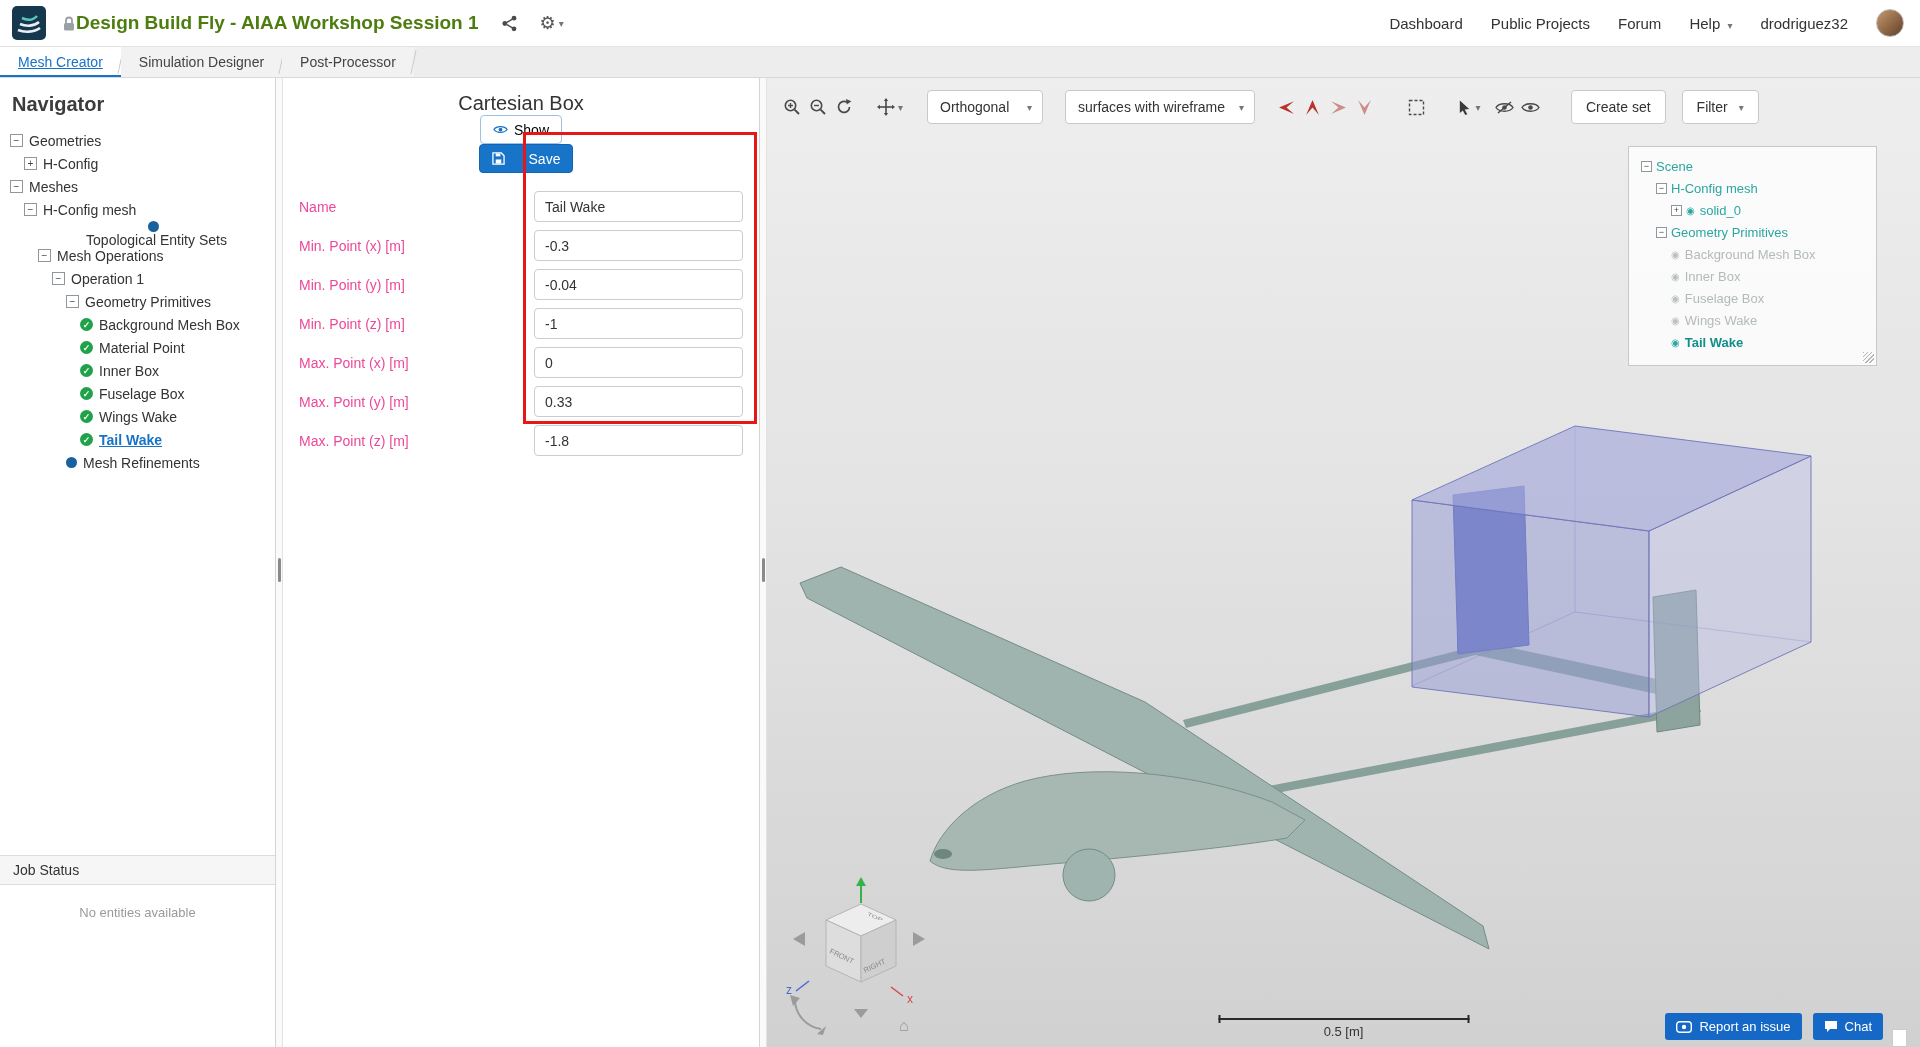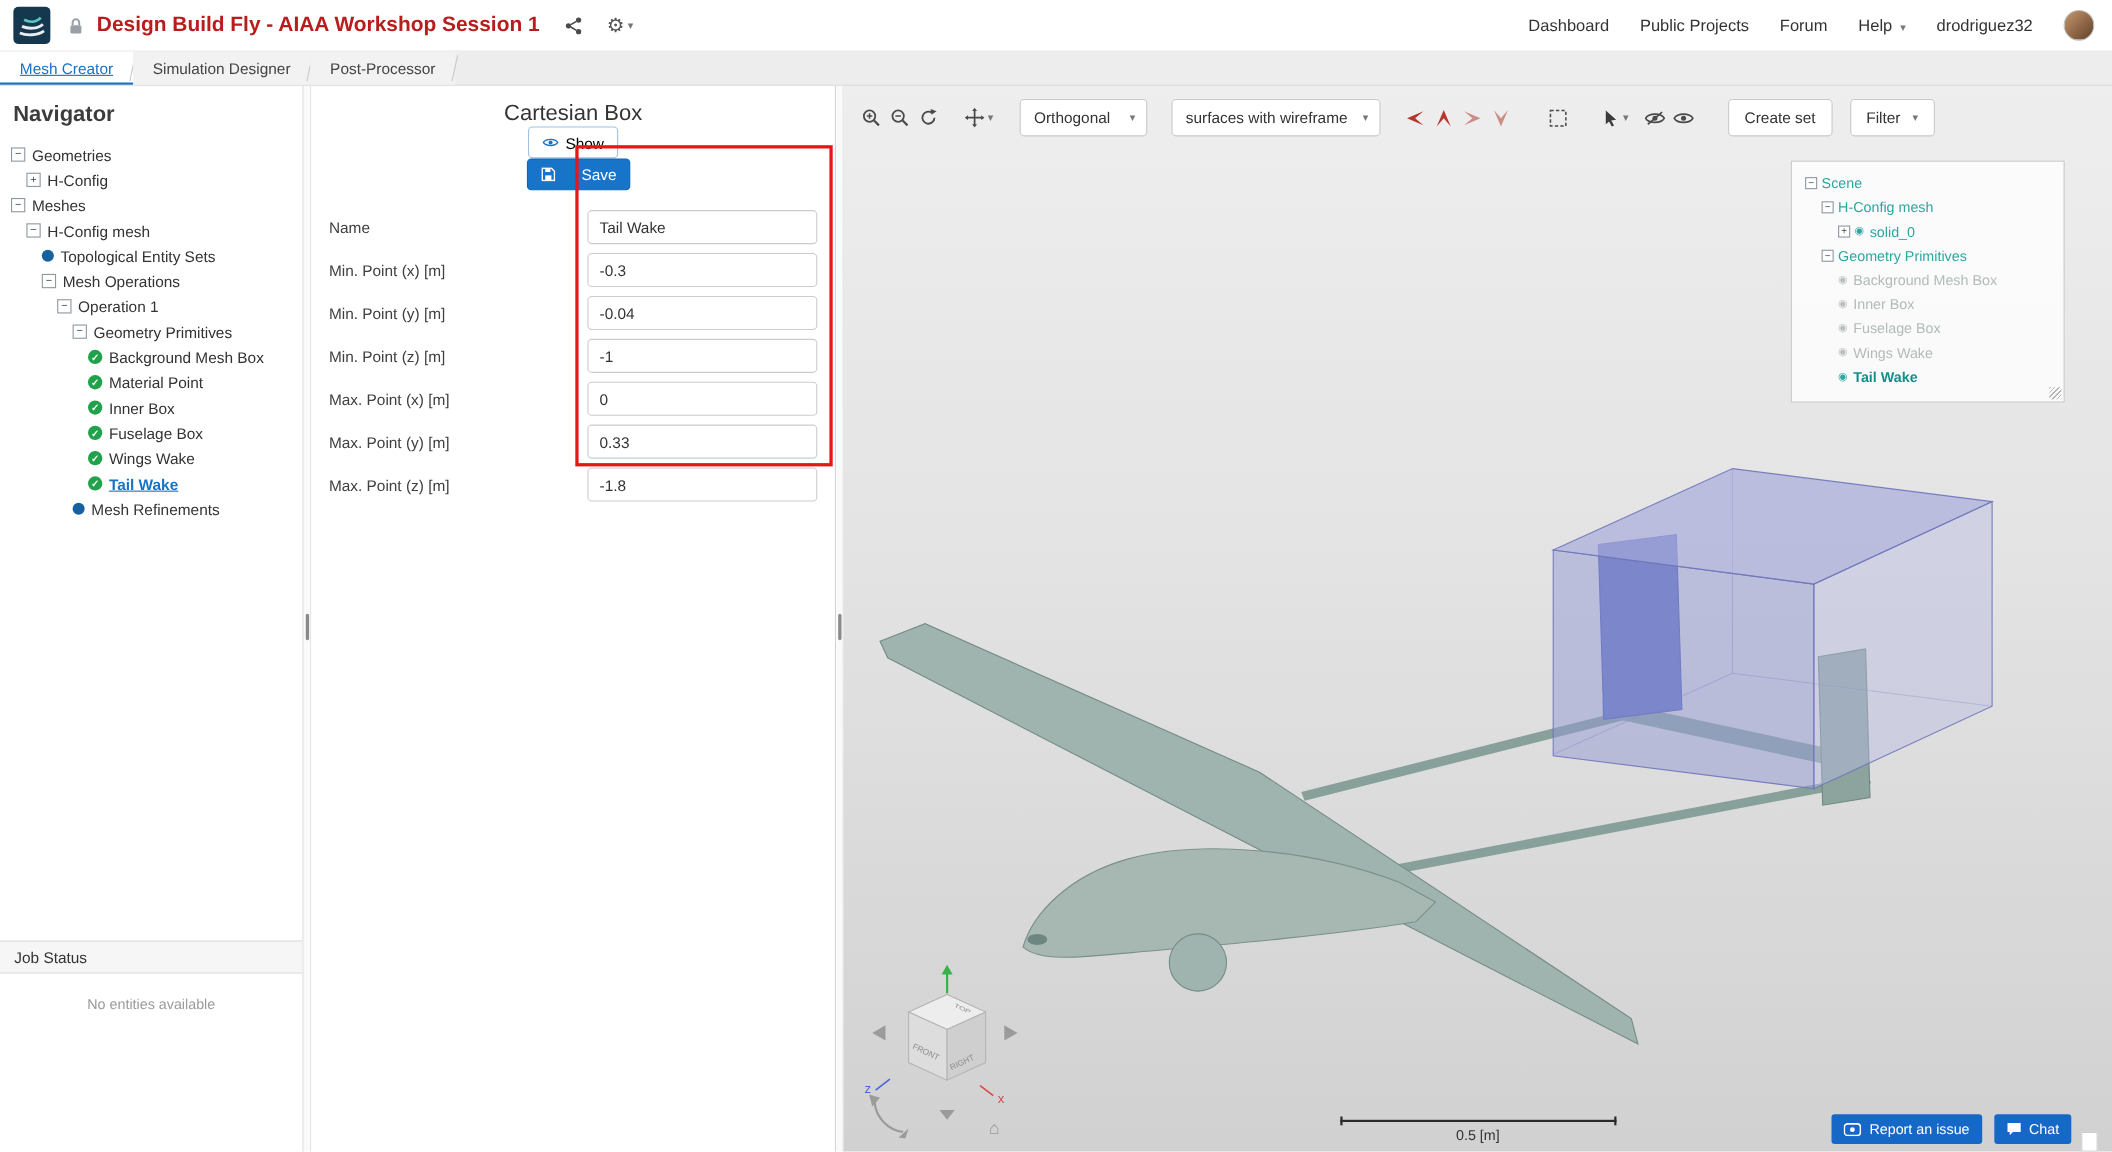--- a/index.html
+++ b/index.html
@@ -2,21 +2,21 @@
 <html><head>
 <meta charset="utf-8">
 <style>
   * { box-sizing: border-box; margin: 0; padding: 0; }
   html,body { width:1920px; height:1047px; overflow:hidden; font-family:"Liberation Sans", sans-serif; background:#fff; }
 
   
   .header { height:47px; display:flex; align-items:center; padding:0 16px 0 12px; border-bottom:1px solid #e3e3e3; background:#fff; }
   .logo { width:34px; height:34px; flex:0 0 auto; cursor:pointer; }
   .lock { margin-left:16px; display:flex; align-items:center; }
-  .proj-title { margin-left:12px; font-size:19px; font-weight:700; color:#b91c1c; white-space:nowrap; }
+  .proj-title { margin-left:0; font-size:19px; font-weight:700; color:#4d7c0f; white-space:nowrap; }
   .hd-icon { margin-left:22px; display:flex; align-items:center; cursor:pointer; color:#4a4a4a; }
   .gear-glyph { font-size:18px; color:#555; }
   .chev { font-size:10px; color:#777; margin-left:3px; }
   .hd-spacer { flex:1; }
   .hd-nav { display:flex; align-items:center; gap:28px; font-size:15px; color:#333; }
   .hd-link { cursor:pointer; white-space:nowrap; }
   .avatar { width:28px; height:28px; border-radius:50%; background:linear-gradient(135deg,#c59a6d 0%,#8a6243 60%,#5f4129 100%); border:1px solid #bbb; cursor:pointer; }
 
   
   .tabbar { height:31px; background:#ededed; border-bottom:1px solid #d9d9d9; display:flex; align-items:stretch; }
@@ -43,21 +43,21 @@
   .grip { position:absolute; top:480px; left:2px; width:3px; height:24px; background:#8a8a8a; border-radius:2px; }
 
   
   .panel { width:477px; background:#fff; border-right:1px solid #d5d5d5; position:relative; overflow:hidden; }
   .panel-header { display:flex; align-items:center; padding:14px 16px 8px;flex-direction:column; }
   .panel-title { flex:1; font-size:20px; color:#333; font-weight:500; }
   .btn-show { display:inline-flex; align-items:center; gap:6px; height:29px; padding:0 12px; background:#fff; border:1px solid #9fc1e4; color:#000000; border-radius:4px; font-size:14px; cursor:pointer; }
   .btn-save { display:inline-flex; align-items:center; gap:24px; height:29px; padding:0 12px; background:#1774c8; border:1px solid #1265b2; color:#fff; border-radius:4px; font-size:14px; margin-left:10px; cursor:pointer; }
   .form { margin-top:6px; }
   .form-row { display:flex; align-items:center; height:39px; padding-left:16px; }
-  .form-label { flex:1; font-size:14px; color:#404040; }
+  .form-label { flex:1; font-size:14px; color:#ec4899; }
   .form-input { width:209px; height:31px; border:1px solid #ccc; border-radius:4px; padding:0 10px; font-size:14px; color:#333; margin-right:16px; background:#fff; }
   .annotation { position:absolute; left:240px; top:54px; width:234px; height:292px; border:3px solid #e81717; pointer-events:none; }
 
   
   .viewport { flex:1; position:relative; background:linear-gradient(180deg,#eeeeee 0%,#e3e3e3 45%,#d1d1d1 100%); overflow:hidden; }
   .scene-svg { position:absolute; inset:0; width:100%; height:100%; }
   .vp-toolbar { position:absolute; top:12px; left:12px; right:12px; height:34px; display:flex; align-items:center; z-index:5; }
   .vt-icon { width:26px; height:26px; display:flex; align-items:center; justify-content:center; cursor:pointer; flex:0 0 auto; }
   .vt-icon svg { display:block; }
   .vt-select { height:34px; background:#fff; border:1px solid #c9c9c9; border-radius:4px; display:flex; align-items:center; justify-content:space-between; padding:0 10px 0 12px; font-size:14px; color:#333; cursor:pointer; flex:0 0 auto; }
@@ -144,21 +144,21 @@
           <span class="tree-label">H-Config</span>
         </div>
         <div class="tree-row" style="padding-left: 10px;">
           <span class="expander">−</span>
           <span class="tree-label">Meshes</span>
         </div>
         <div class="tree-row" style="padding-left: 24px;">
           <span class="expander">−</span>
           <span class="tree-label">H-Config mesh</span>
         </div>
-        <div class="tree-row" style="padding-left: 38px;">
+        <div class="tree-row" style="padding-left: 38px; flex-direction: column;">
           <span class="blue-dot"></span>
           <span class="tree-label">Topological Entity Sets</span>
         </div>
         <div class="tree-row" style="padding-left: 38px;">
           <span class="expander">−</span>
           <span class="tree-label">Mesh Operations</span>
         </div>
         <div class="tree-row" style="padding-left: 52px;">
           <span class="expander">−</span>
           <span class="tree-label">Operation 1</span>

